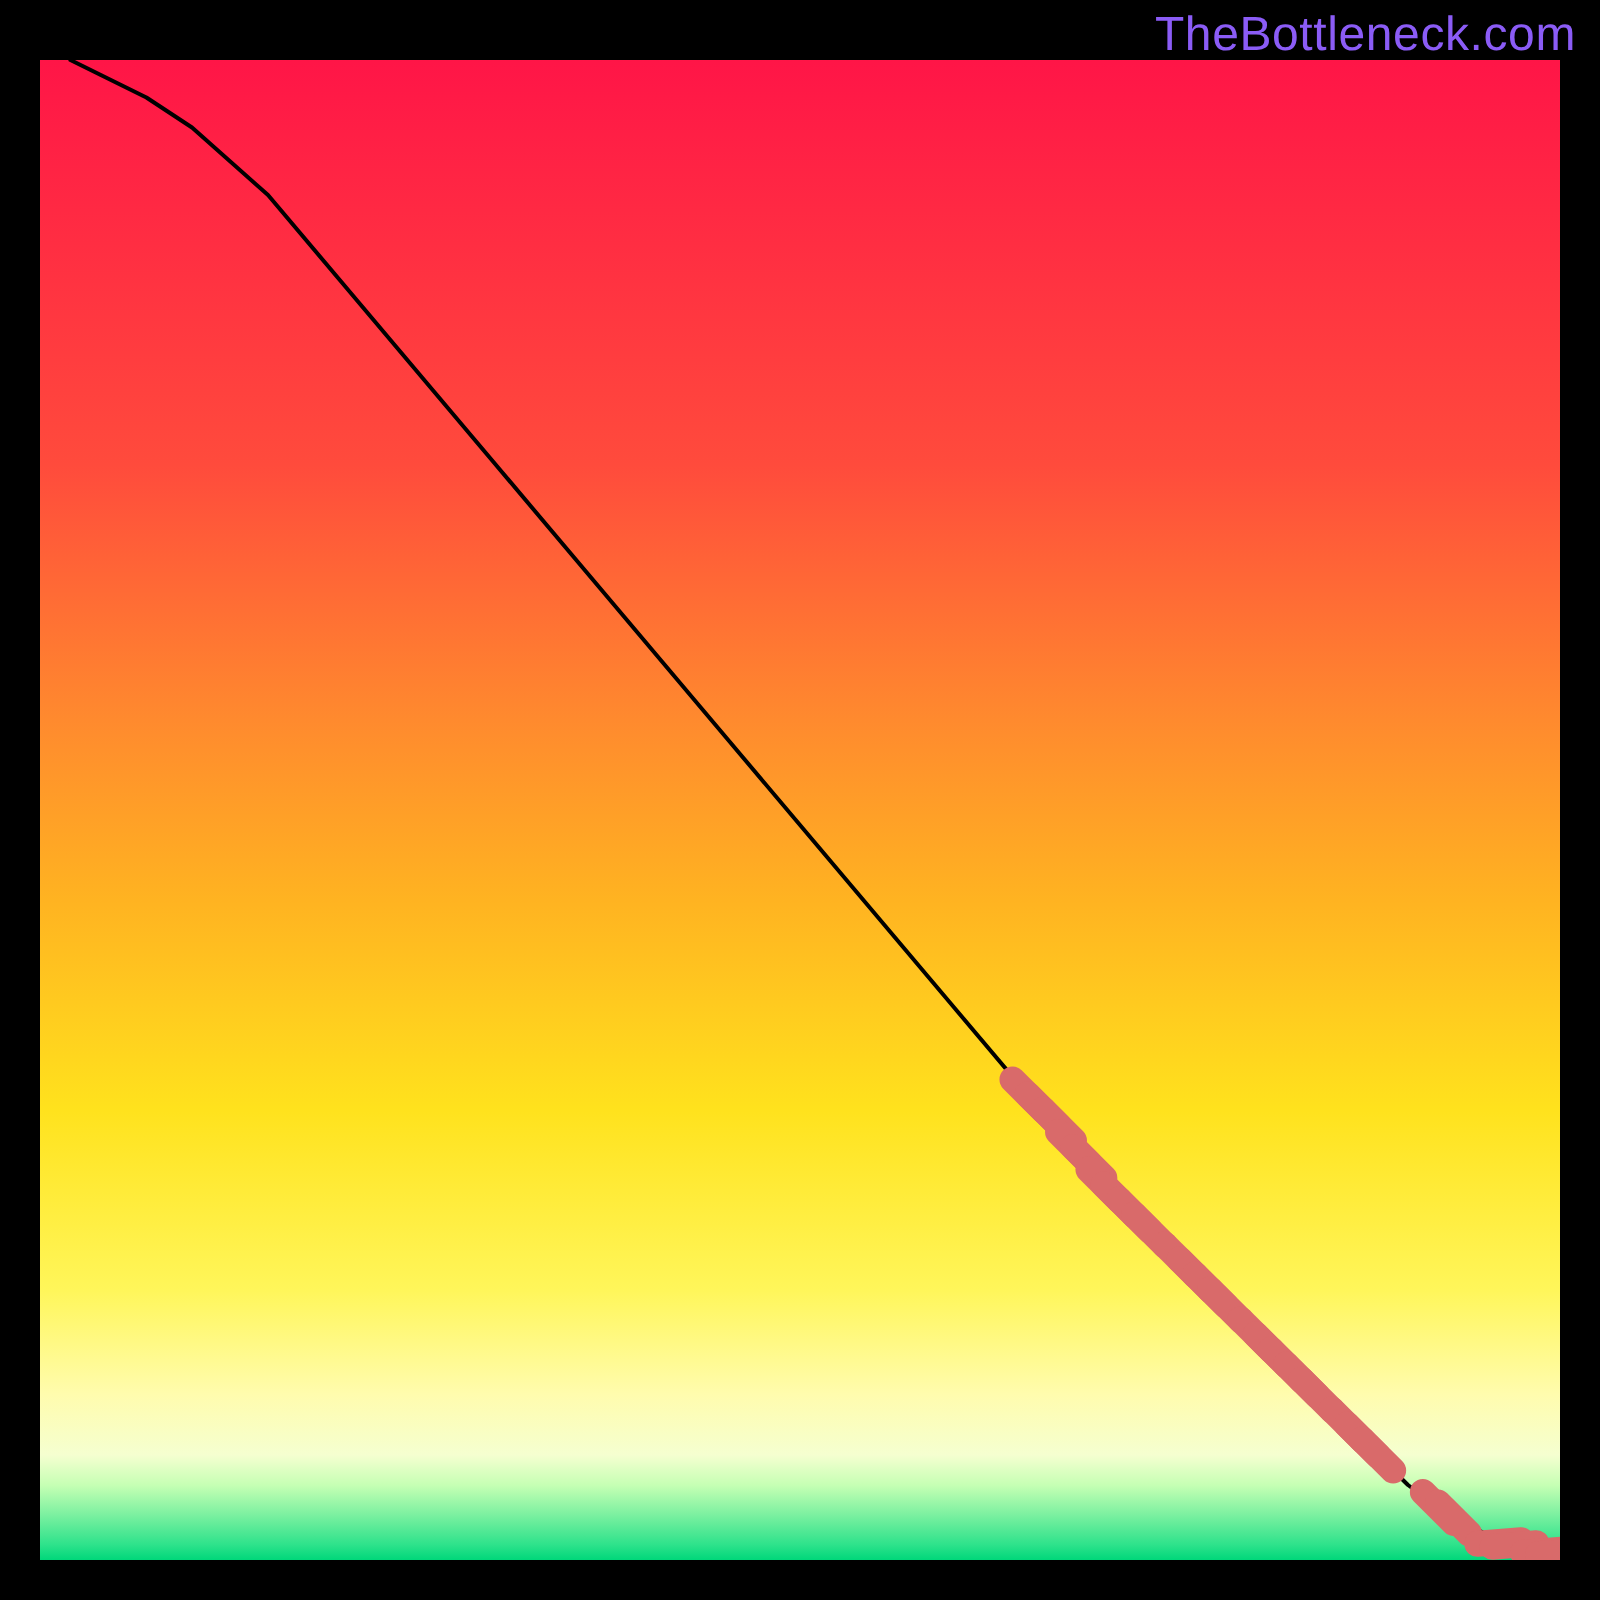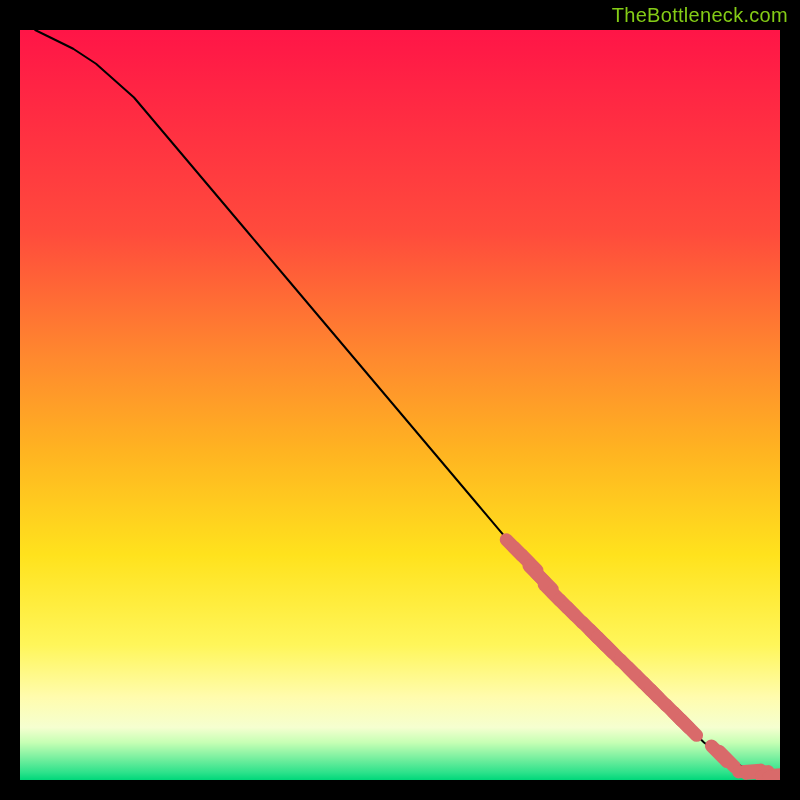--- a/index.html
+++ b/index.html
@@ -14,22 +14,22 @@
   .stage {
     position: relative;
     width: 800px;
     height: 800px;
     background: #000;
   }
   .watermark {
     position: absolute;
     top: 4px;
     right: 12px;
-    color: #84cc16;
-    font-size: 20px;
+    color: #8b5cf6;
+    font-size: 24px;
     font-weight: 500;
     letter-spacing: 0.3px;
     z-index: 20;
   }
   .plot {
     position: absolute;
     left: 20px;
     top: 30px;
     width: 760px;
     height: 750px;

